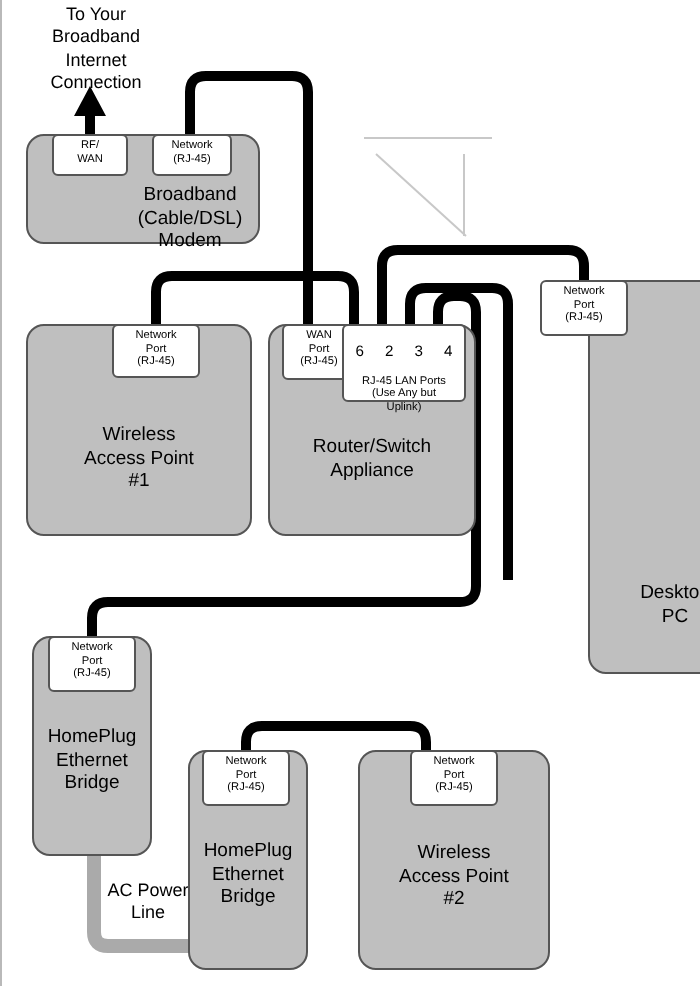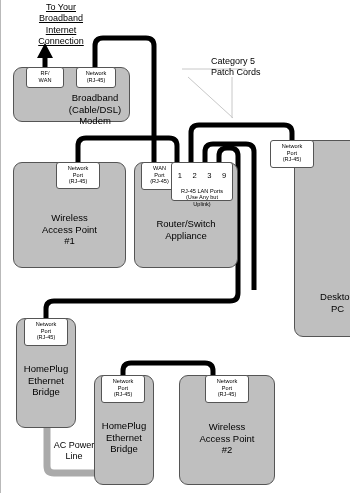--- a/index.html
+++ b/index.html
@@ -69,24 +69,23 @@
   }
   .free-text {
     position: absolute;
     color: #000000;
     text-align: center;
     white-space: pre-line;
   }
   #internet-caption {
     font-size: 9px;
     line-height: 11.3px;
-    left: 15px;
+    left: 2px;
     top: 2px;
     width: 90px;
-    text-decoration: underline;
   }
   #cat5-caption {
     font-size: 9px;
     line-height: 11.3px;
     left: 210px;
     top: 56px;
     width: 100px;
     text-align: left;
   }
   #acpower-caption {
@@ -134,22 +133,20 @@
 
       <path d="M122 375 V 371 Q 122 363 130 363 H 204 Q 212 363 212 371 V 375"></path>
     </g>
   </svg>
 
   <div class="free-text" id="internet-caption">To Your
 Broadband
 Internet
 Connection</div>
 
-  <div class="free-text" id="cat5-caption">Category 5
-Patch Cords</div>
 
   <div class="free-text" id="acpower-caption">AC Power
 Line</div>
 
   <div class="device" style="left:12px; top:67px; width:117px; height:55px;">
     <div class="device-label" style="top:24px;padding-left:47px;">Broadband (Cable/DSL)
 Modem</div>
   </div>
   <div class="port" style="left:25px; top:67px; width:38px; height:21px;">RF/
 WAN</div>
@@ -166,21 +163,21 @@
 (RJ-45)</div>
 
   <div class="device" style="left:133px; top:162px; width:104px; height:106px;padding-left:44px;">
     <div class="device-label" style="top:55px;">Router/Switch
 Appliance</div>
   </div>
   <div class="port" style="left:140px; top:162px; width:37px; height:28px;">WAN
 Port
 (RJ-45)</div>
   <div class="port lan" style="left:170px; top:162px; width:62px; height:39px;">
-    <span class="port-nums">1 2 3 9</span>
+    <span class="port-nums">6 2 3 4</span>
     <span>RJ-45 LAN Ports
 (Use Any but
 Uplink)</span>
   </div>
 
   <div class="device" style="left:257px; top:140px; width:87px; height:197px;margin-left:36px;">
     <div class="device-label" style="top:150px;">Desktop
 PC</div>
   </div>
   <div class="port" style="left:269px; top:140px; width:44px; height:28px;">Network

